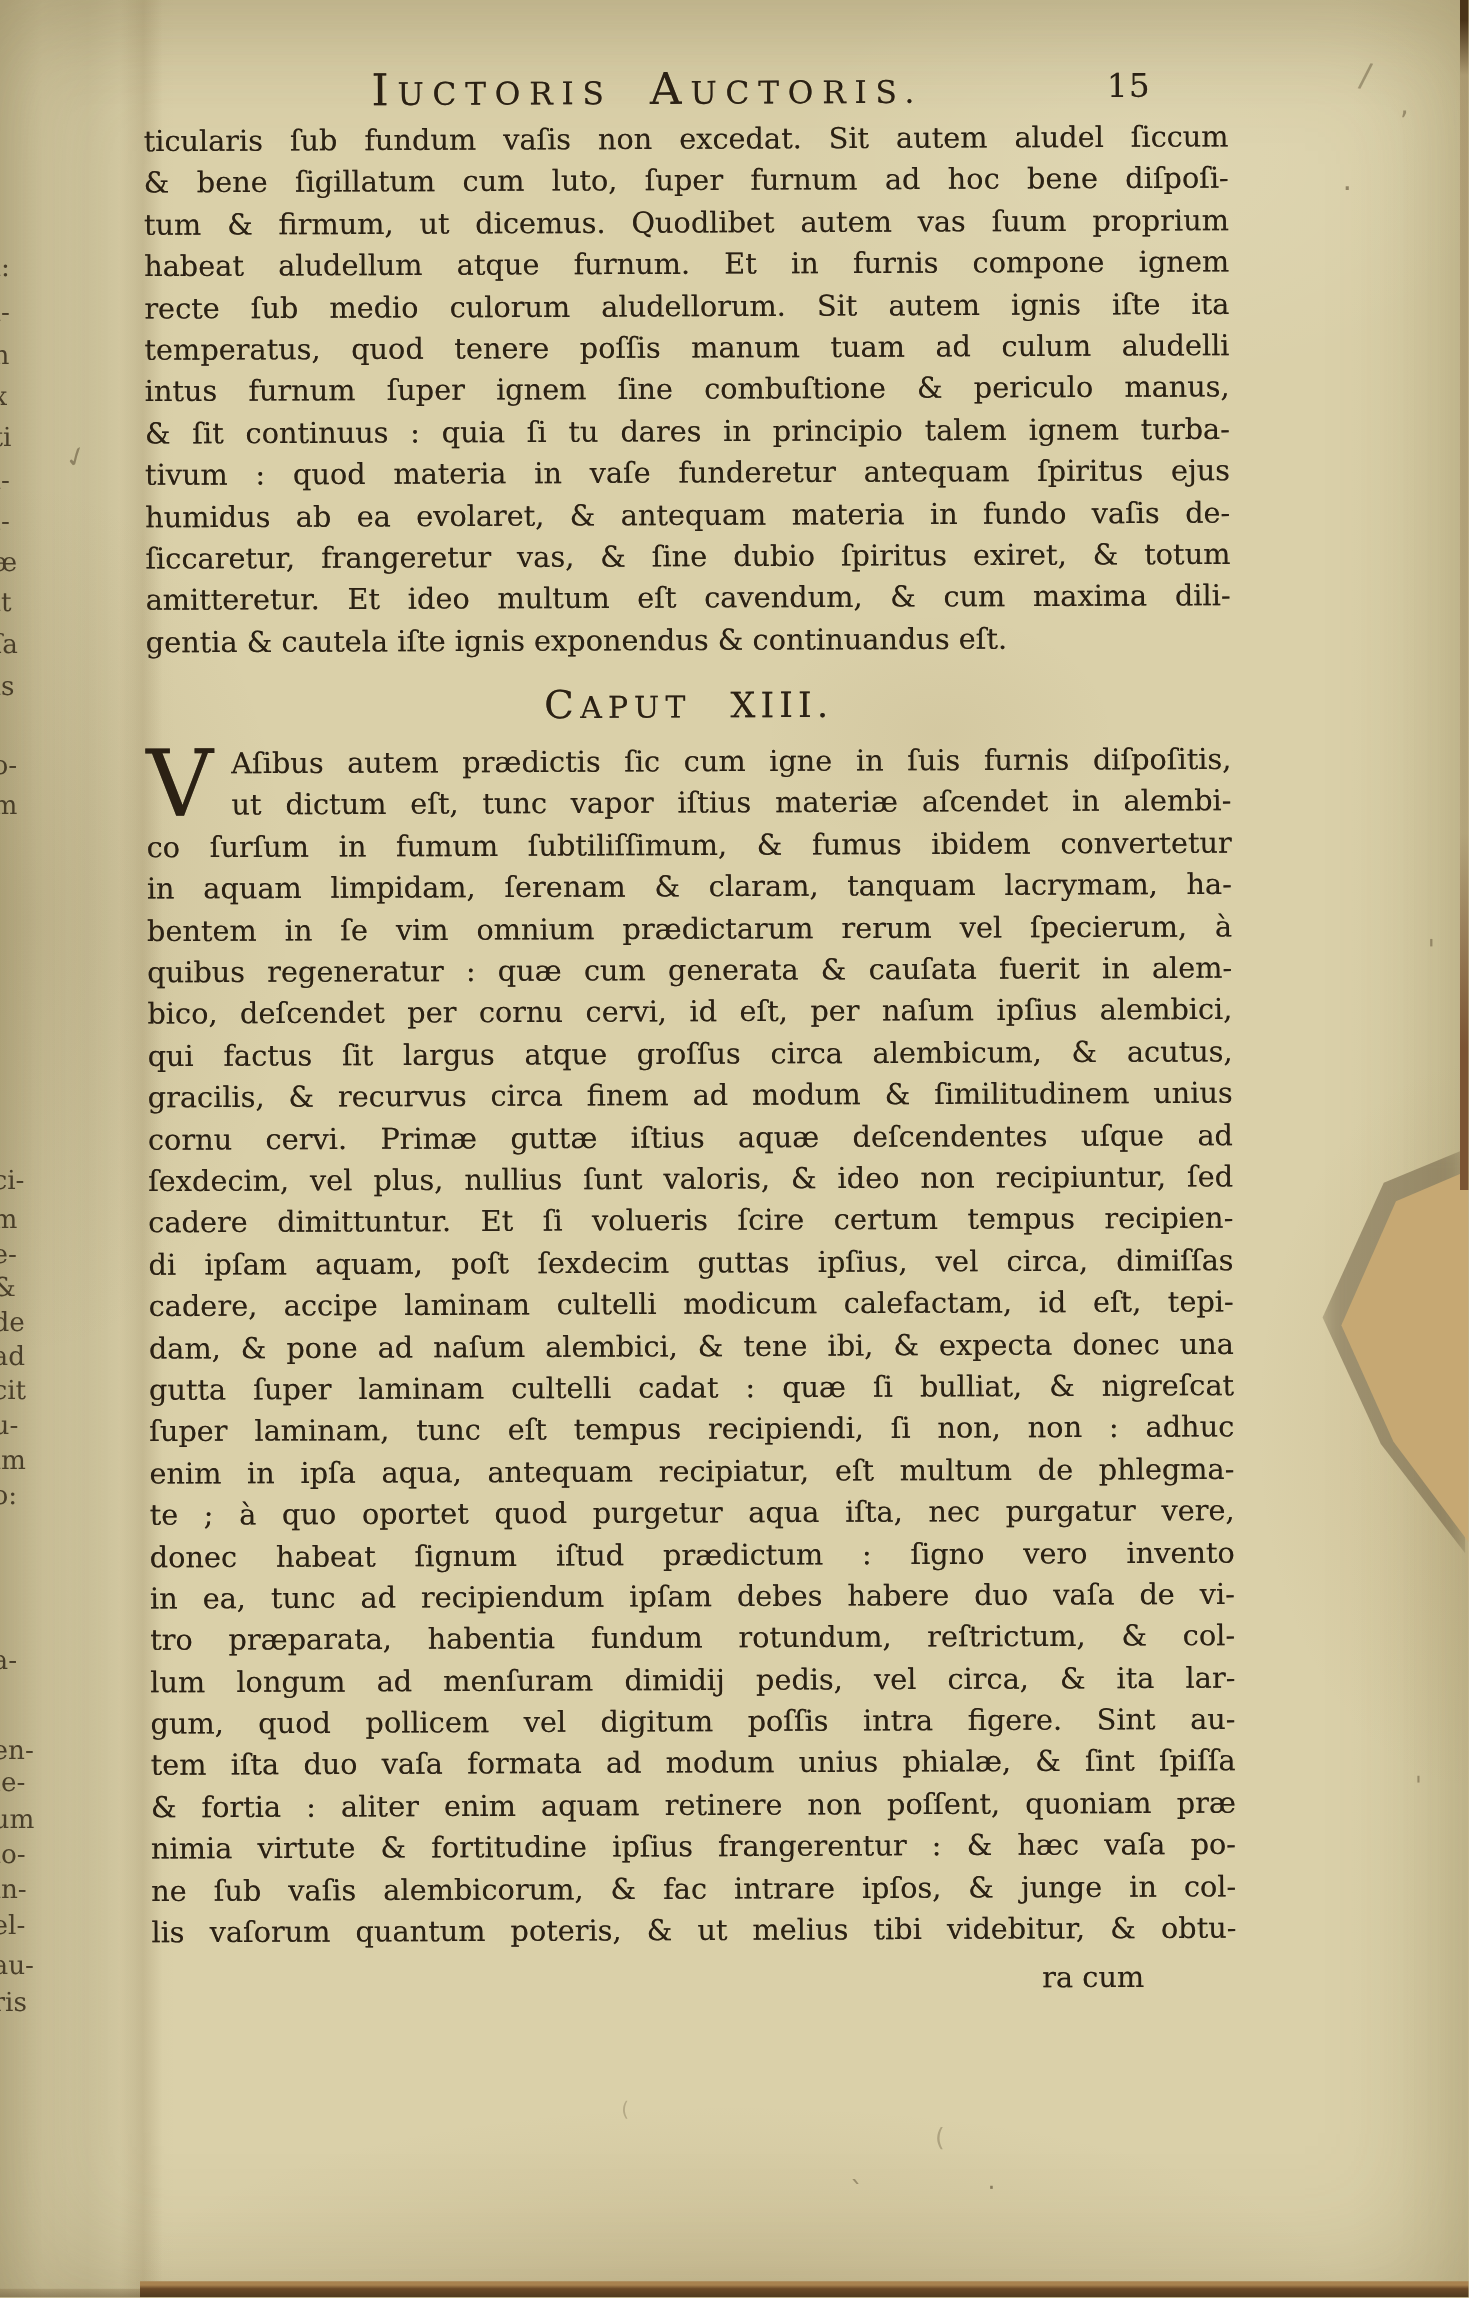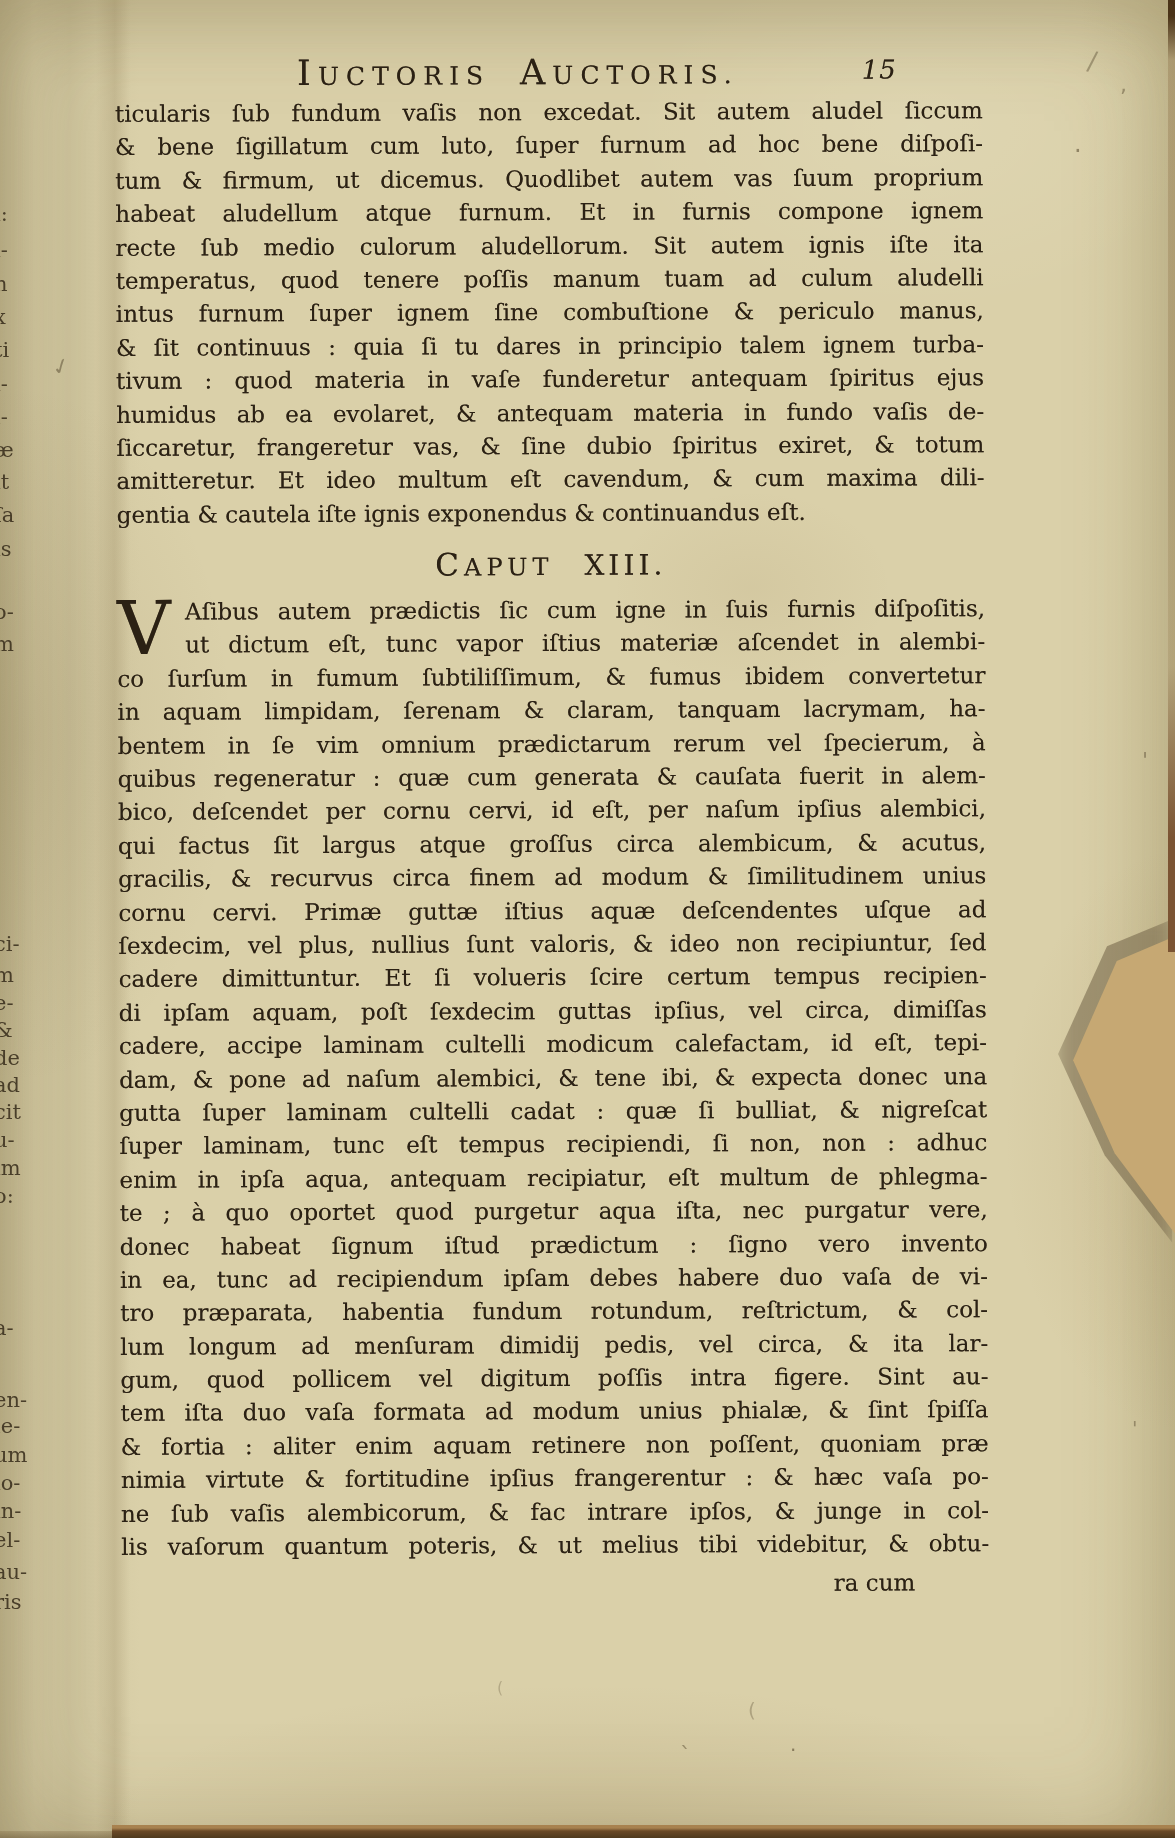--- a/index.html
+++ b/index.html
@@ -25,21 +25,21 @@
   
   #text-block{
     position:absolute;left:118px;top:52px;width:868px;color:#2b2114;
     transform:rotate(-0.25deg);
     text-shadow:0 0 0.5px rgba(43,33,20,.55);
   }
   #header-row{position:relative;height:44px;}
   #running-title{position:absolute;left:50%;transform:translateX(-57%);white-space:nowrap;
     letter-spacing:7px;font-size:25px;}
   #running-title .initial{font-size:35px;letter-spacing:7px;}
-  #page-number{position:absolute;right:86px;top:4px;font-style:italic;font-size:26px;letter-spacing:1px;}
+  #page-number{position:absolute;right:62px;top:4px;font-size:26px;letter-spacing:1px;}
   .tline{
     height:33.4px;line-height:33.4px;font-size:23px;
     text-align:justify;text-align-last:justify;white-space:nowrap;
   }
   #paragraph1 .tline:last-child{text-align-last:left;}
   #chapter-heading{height:44px;line-height:44px;text-align:center;font-size:24px;
     letter-spacing:5px;margin-top:12px;margin-bottom:8px;}
   #chapter-heading .initial{font-size:31px;}
   #chapter-heading .numeral{font-size:28px;letter-spacing:4px;margin-left:31px;}
   #drop-cap{

